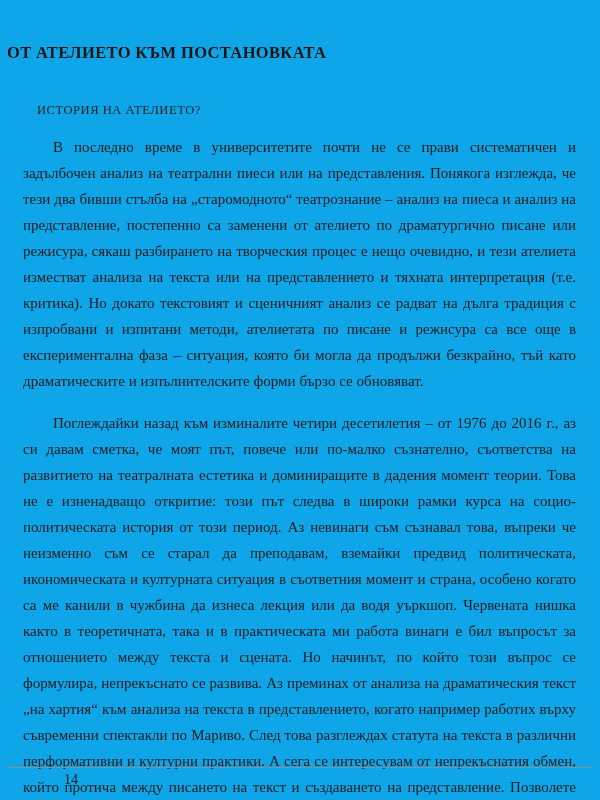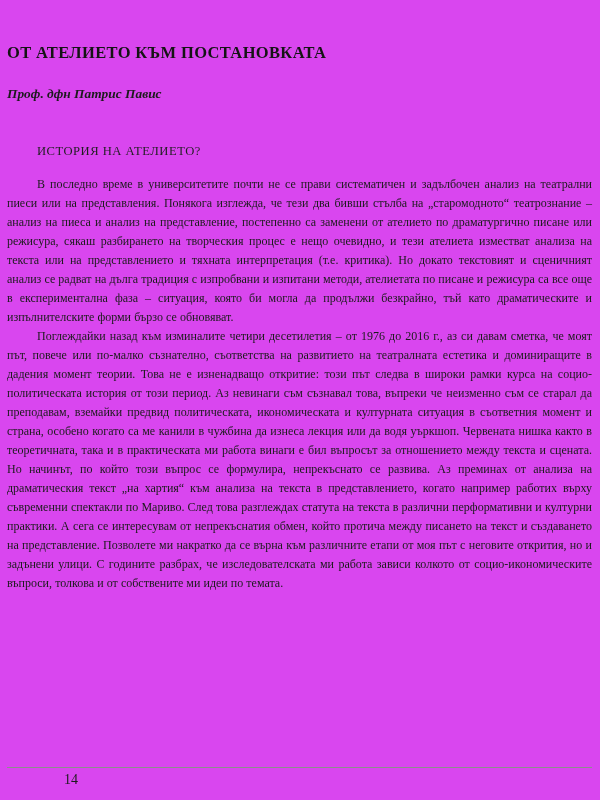--- a/index.html
+++ b/index.html
@@ -14,21 +14,21 @@
     color: #1b1b1b;
     overflow: hidden;
   }
 
   .page {
     position: relative;
     width: 600px;
     height: 800px;
     box-sizing: border-box;
     padding: 15px;
-    background: #d946ef;
+    background: #0ea5e9;
   }
 
   .content {
     position: absolute;
     left: 7px;
     right: 8px;
     top: 0;
   }
 
   
@@ -78,26 +78,26 @@
     font-weight: normal;
   }
 
   
   .body-copy {
     margin-top: 9px;
   }
 
   .para {
     font-family: "Liberation Serif", "DejaVu Serif", serif;
-    font-size: 12px;
-    line-height: 19px;
+    font-size: 15px;
+    line-height: 26px;
     text-align: justify;
     text-justify: inter-word;
     color: #1b1b1b;
-    margin: 0;
+    margin: 16px;
     text-indent: 30px;
     hyphens: auto;
     word-spacing: 0.1px;
   }
 
   .para + .para {
     margin-top: 0;
   }
 
   
@@ -125,21 +125,20 @@
 </style>
 </head>
 <body>
 
 <div class="page">
 
   <div class="content">
 
     <div class="title-block">
       <h1 class="doc-title">ОТ АТЕЛИЕТО КЪМ ПОСТАНОВКАТА</h1>
-      <div class="doc-author">Проф. дфн Патрис Павис</div>
     </div>
 
     <h2 class="section-heading">ИСТОРИЯ НА АТЕЛИЕТО?</h2>
 
     <div class="body-copy">
       <p class="para">В последно време в университетите почти не се прави систематичен и задълбочен анализ на театрални пиеси или на представления. Понякога изглежда, че тези два бивши стълба на „старомодното“ театрознание – анализ на пиеса и анализ на представление,  постепенно са заменени от ателието по драматургично писане или режисура, сякаш разбирането на творческия процес е нещо очевидно, и тези ателиета изместват анализа на текста или на представлението и тяхната интерпретация (т.е. критика). Но докато текстовият и сценичният анализ се радват на дълга традиция с изпробвани и изпитани методи, ателиетата по писане и режисура са все още в експериментална фаза – ситуация, която би могла да продължи безкрайно, тъй като драматическите и изпълнителските форми бързо се обновяват.</p>
       <p class="para">Поглеждайки назад към изминалите четири десетилетия – от 1976 до 2016 г., аз си давам сметка, че моят път, повече или по-малко съзнателно, съответства на развитието на театралната естетика и доминиращите в дадения момент теории. Това не е изненадващо откритие: този път следва в широки рамки курса на социо-политическата история от този период. Аз невинаги съм съзнавал това, въпреки че неизменно съм се старал да преподавам, вземайки предвид политическата, икономическата и културната ситуация в съответния момент и страна, особено когато са ме канили в чужбина да изнеса лекция или да водя уъркшоп. Червената нишка както в теоретичната, така и в практическата ми работа винаги е бил въпросът за отношението между текста и сцената. Но начинът, по който този въпрос се формулира, непрекъснато се развива. Аз преминах от анализа на драматическия текст „на хартия“ към анализа на текста в представлението, когато например работих върху съвременни спектакли по Мариво. След това разглеждах статута на текста в различни перформативни и културни практики. А сега се интересувам от непрекъснатия обмен, който протича между писането на текст и създаването на представление.  Позволете ми накратко да се върна към различните етапи от моя път с неговите открития, но и задънени улици. С годините разбрах, че изследователската ми работа зависи колкото от социо-икономическите въпроси, толкова и от собствените ми идеи по темата.</p>
     </div>
 
   </div>

